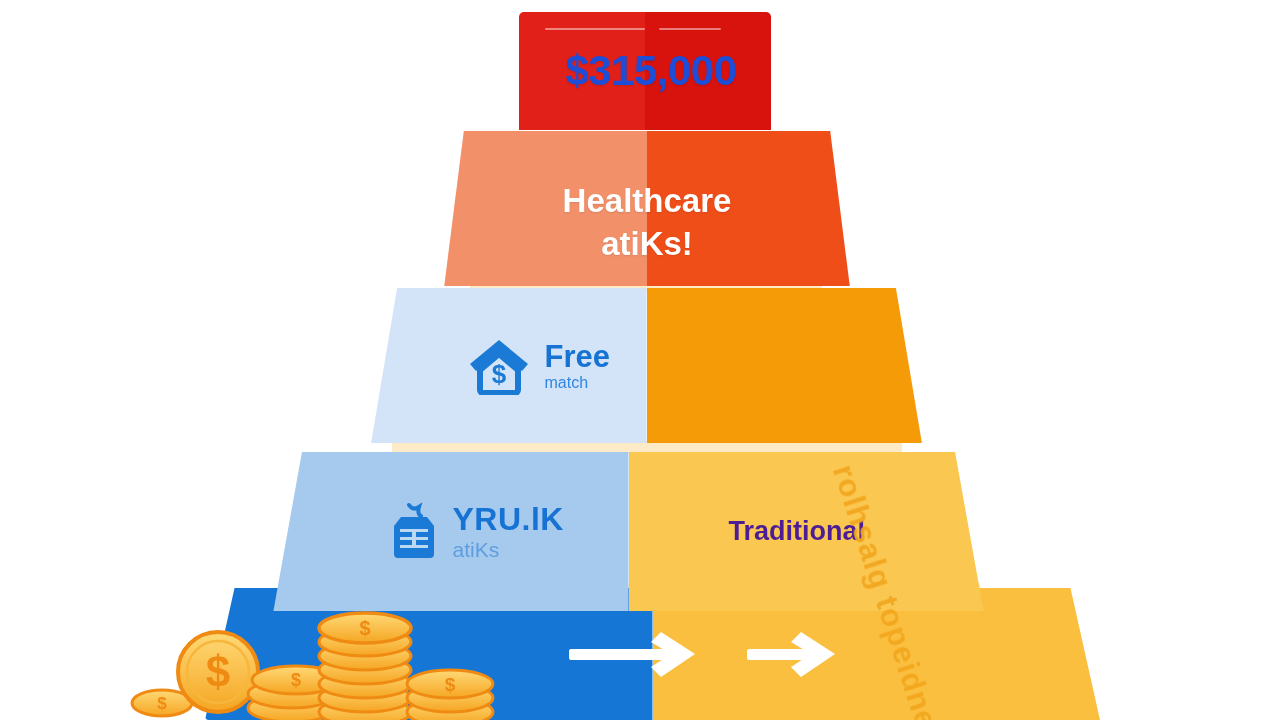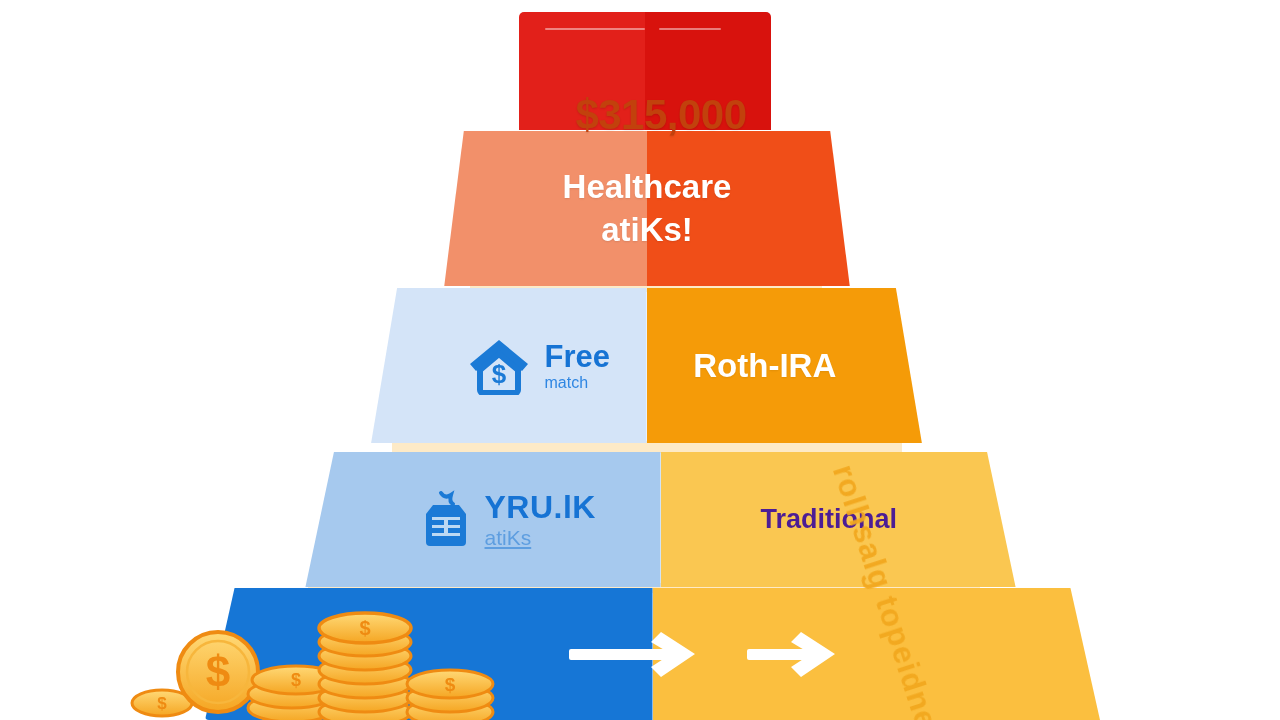--- a/index.html
+++ b/index.html
@@ -17,35 +17,34 @@
   .shape{position:absolute;inset:0;}
   .shape .sl,.shape .sr{position:absolute;top:0;height:100%;width:50%;}
   .shape .sl{left:0;}
   .shape .sr{left:50%;}
 
   
   #tier1{left:519px;top:12px;width:252px;height:118px;}
   #tier1 .sl{background:#e2201a;border-radius:5px 0 0 0;}
   #tier1 .sr{background:#d8120d;border-radius:0 5px 0 0;}
   #tier1 .amount{
-    position:absolute;left:16px;top:0;width:100%;height:100%;
+    position:absolute;left:6px;top:0;width:100%;height:100%;
     display:flex;align-items:center;justify-content:center;
-    color:#c2410c;font-size:42px;font-weight:bold;letter-spacing:-0.5px;
+    color:#1d4ed8;font-size:42px;font-weight:bold;letter-spacing:-0.5px;
     text-shadow:0 1px 2px rgba(0,0,0,.12);
-    margin-top:44px;
   }
   
   .streak{position:absolute;background:rgba(255,255,255,.45);height:2px;border-radius:2px;}
 
   
   #tier2{left:443px;top:131px;width:408px;height:155px;}
   #tier2 .sl{background:#f2906a;clip-path:polygon(10.2% 0,100% 0,100% 100%,0.6% 100%);}
   #tier2 .sr{background:#f04e18;clip-path:polygon(0 0,89.8% 0,99.4% 100%,0 100%);}
   #tier2 .label{
-    position:absolute;left:0;top:0;width:100%;height:100%;
+    position:absolute;left:0;top:14px;width:100%;height:100%;
     display:flex;flex-direction:column;align-items:center;justify-content:center;
     color:#fff;font-size:33px;font-weight:bold;line-height:1.28;text-align:left;
     text-shadow:0 1px 2px rgba(0,0,0,.1);
   }
 
   
   #tier3{left:370px;top:288px;width:553px;height:155px;}
   #tier3 .sl{background:#d4e4f8;clip-path:polygon(9.8% 0,100% 0,100% 100%,0.4% 100%);}
   #tier3 .sr{background:#f59b08;clip-path:polygon(0 0,90.2% 0,99.6% 100%,0 100%);}
   #tier3 .left-content{
@@ -58,32 +57,32 @@
   #tier3 .free-sub{color:#2f86e2;font-size:16px;margin-top:3px;}
   #tier3 .right-content{
     position:absolute;left:50%;top:0;width:50%;height:100%;
     display:flex;align-items:center;justify-content:center;
     padding-right:40px;box-sizing:border-box;
     color:#fff;font-size:33px;font-weight:bold;
     text-shadow:0 1px 2px rgba(0,0,0,.08);
   }
 
   
-  #tier4{left:304px;top:452px;width:713px;height:135px;}
+  #tier4{left:272px;top:452px;width:713px;height:159px;}
   #tier4 .sl{background:#a6c9ee;clip-path:polygon(8.4% 0,100% 0,100% 100%,0.4% 100%);}
   #tier4 .sr{background:#fac751;clip-path:polygon(0 0,91.6% 0,99.6% 100%,0 100%);}
   #tier4 .left-content{
     position:absolute;left:0;top:0;width:50%;height:100%;
     display:flex;align-items:center;justify-content:center;gap:12px;
     padding-left:50px;box-sizing:border-box;
   }
   #tier4 .glyph-stack{display:flex;flex-direction:column;align-items:flex-start;line-height:1;}
   #tier4 .glyph-main{color:#1673d4;font-size:32px;font-weight:bold;letter-spacing:.5px;
     filter:blur(.35px);}
-  #tier4 .glyph-sub{color:#5e9ee0;font-size:21px;margin-top:4px;filter:blur(.5px);text-decoration:underline;}
+  #tier4 .glyph-sub{color:#5e9ee0;font-size:21px;margin-top:4px;filter:blur(.5px);}
   #tier4 .right-content{
     position:absolute;left:50%;top:0;width:50%;height:100%;
     display:flex;flex-direction:column;align-items:center;justify-content:center;
     padding-right:20px;box-sizing:border-box;
     color:#4c1d95;font-size:27px;font-weight:bold;line-height:1.2;text-align:center;
   }
   #tier4 .trad-line2{display:flex;align-items:baseline;gap:9px;}
   #tier4 .trad-faded{font-weight:normal;filter:blur(.5px);}
 
   
@@ -215,21 +214,20 @@
       <svg width="64" height="58" viewBox="0 0 64 58">
         <path d="M32 3 L61 27 L55 34 L32 15 L9 34 L3 27 Z" fill="#1b7ad6"></path>
         <path d="M32 17 L51 33 v20 a3 3 0 0 1 -3 3 h-32 a3 3 0 0 1 -3 -3 v-20 Z" fill="none" stroke="#1b7ad6" stroke-width="6"></path>
         <text x="32" y="46" font-size="26" font-weight="bold" fill="#1b7ad6" text-anchor="middle" font-family="Liberation Sans, sans-serif">$</text>
       </svg>
       <span class="free-text">
         <span class="free-main">Free</span>
         <span class="free-sub">match</span>
       </span>
     </div>
-    <div class="right-content">Roth-IRA</div>
   </div>
 
   <div class="tier" id="tier2">
     <div class="shape">
       <div class="sl"></div>
       <div class="sr"></div>
     </div>
     <div class="label">
       <span>Healthcare</span>
       <span>atiKs!</span>

